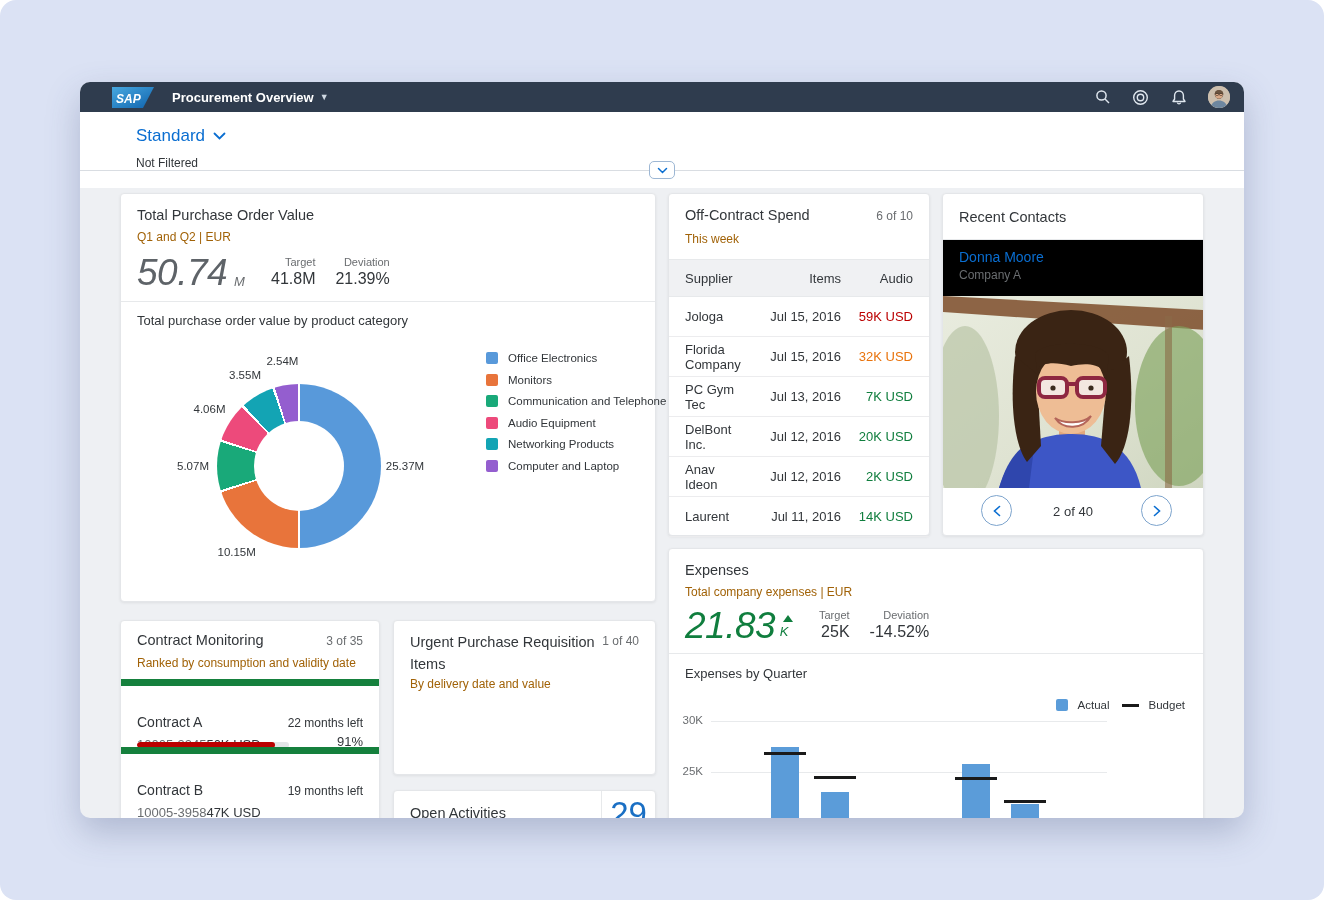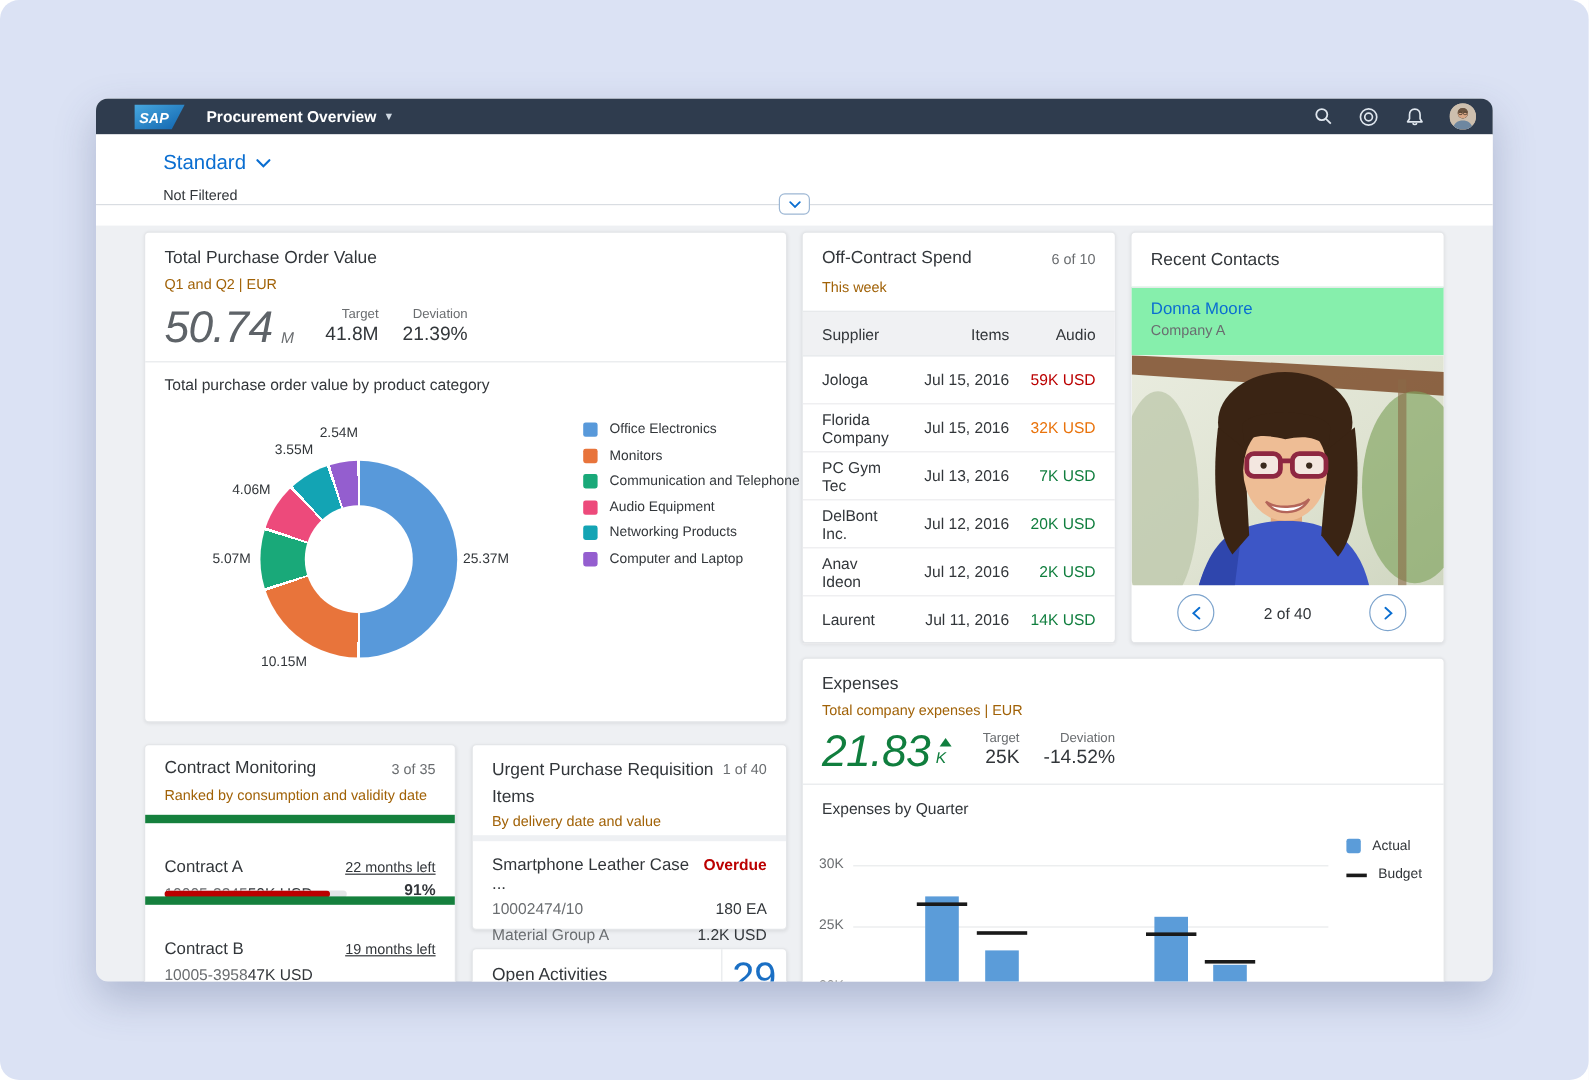--- a/index.html
+++ b/index.html
@@ -66,43 +66,43 @@
     display:flex; align-items:center; padding:0 16px; font-size:13px; color:#32363a; }
   .oc-col-supplier { flex:1; }
   .oc-col-date { width:92px; text-align:right; }
   .oc-col-amount { width:72px; text-align:right; }
   .oc-rows { position:absolute; left:0; right:0; top:103px; }
   .oc-row { display:flex; align-items:center; height:40px; padding:0 16px; border-bottom:1px solid #ececee; font-size:13px; color:#32363a; cursor:pointer; }
 
   
   .card-rc { left:862px; top:5px; width:262px; height:343px; }
   .rc-title { position:absolute; left:16px; top:15px; }
-  .rc-strip { position:absolute; left:0; right:0; top:45px; height:57px; background:#86efac; border-top:1px solid #e7e9eb; padding:9px 16px; cursor:pointer; }
+  .rc-strip { position:absolute; left:0; right:0; top:45px; height:57px; background:#000000; border-top:1px solid #e7e9eb; padding:9px 16px; cursor:pointer; }
   .rc-name { font-size:14px; color:#0a6ed1; }
   .rc-company { font-size:12px; color:#6a6d70; margin-top:3px; }
   .rc-photo { position:absolute; left:0; right:0; top:102px; height:192px; overflow:hidden; }
   .rc-footer { position:absolute; left:0; right:0; bottom:0; height:49px; }
   .rc-pager { position:absolute; left:50%; top:50%; transform:translate(-50%,-50%); font-size:13px; color:#32363a; }
   .pager-btn { position:absolute; top:9px; width:31px; height:31px; border-radius:50%; background:#fff; border:1px solid #7da4cd;
     display:flex; align-items:center; justify-content:center; cursor:pointer; }
   .pager-prev { left:38px; } .pager-next { right:31px; }
 
   
   .card-cm { left:40px; top:432px; width:260px; height:300px; }
   .cm-rows { position:absolute; left:0; right:0; top:58px; }
   .cm-row { position:relative; height:68px; border-top:7px solid #15803d; padding:28px 16px 0; cursor:pointer; }
   .cm-line1 { display:flex; justify-content:space-between; align-items:baseline; }
   .cm-name { font-size:14px; color:#32363a; }
-  .cm-months { font-size:12px; color:#32363a;text-decoration:underline; }
+  .cm-months { font-size:12px; color:#32363a; }
   .cm-line2 { display:flex; justify-content:flex-start; margin-top:7px; }
   .cm-id { font-size:13px; color:#6a6d70; }
   .cm-value { font-size:13px; color:#32363a; }
   .cm-bar { position:absolute; left:16px; top:56px; width:152px; height:6px; border-radius:3px; background:#e3e5e7; overflow:hidden; }
   .cm-bar-fill { height:100%; border-radius:3px; }
-  .cm-pct { position:absolute; right:16px; top:48px; font-size:13px; color:#32363a;font-weight:bold; }
+  .cm-pct { position:absolute; right:16px; top:48px; font-size:13px; color:#32363a; }
 
   
   .card-upr { left:313px; top:432px; width:263px; height:155px; }
   .upr-head { position:absolute; left:16px; top:10px; right:16px; }
   .upr-title { font-size:14.5px; color:#32363a; line-height:1.55; }
   .upr-counter { position:absolute; right:0; top:3px; }
   .upr-sub { position:absolute; left:16px; top:56px; }
   .upr-item { position:absolute; left:0; right:0; top:75px; bottom:0; border-top:5px solid #eef0f3; padding:11px 16px 0; cursor:pointer; }
   .upr-line { display:flex; justify-content:space-between; align-items:baseline; margin-bottom:6px; }
   .upr-name { font-size:14px; color:#32363a; }
@@ -111,21 +111,21 @@
   .upr-dark { font-size:13px; color:#32363a; }
 
   
   .card-oa { left:313px; top:602px; width:263px; height:112px; display:flex; }
   .oa-left { flex:1; padding:14px 16px; }
   .oa-right { width:54px; border-left:1px solid #e7e9eb; display:flex; justify-content:center; padding-top:4px; }
   .oa-count { font-size:33px; color:#1a6fc4; }
 
   
   .card-exp { left:588px; top:360px; width:536px; height:380px; }
-  .exp-legend { position:absolute; right:18px; top:150px; display:flex; flex-direction:column; gap:12px; }
+  .exp-legend { position:absolute; right:18px; top:150px; display:flex; flex-direction:row; gap:12px; }
   .exp-legend .legend-dash { width:17px; height:3px; background:#1a1a1a; flex:none; }
   .exp-plot { position:absolute; left:0; top:140px; right:0; bottom:0; }
   .grid-line { position:absolute; left:42px; width:396px; height:1px; background:#e8eaec; }
   .grid-tick { position:absolute; left:0; width:34px; text-align:right; font-size:11.5px; color:#6a6d70; }
   .bar { position:absolute; width:28px; background:#5b9cd9; }
   .budget-mark { position:absolute; width:42px; height:3px; background:#1a1a1a; }
 </style>
 </head>
 <body>
 
@@ -383,34 +383,20 @@
             </div>
           </div>
       </section>
 
       <section class="card card-upr">
         <div class="upr-head">
           <div class="upr-title" style="width:190px;">Urgent Purchase Requisition Items</div>
           <div class="counter upr-counter">1 of 40</div>
         </div>
         <div class="card-sub upr-sub">By delivery date and value</div>
-        <div class="upr-item">
-          <div class="upr-line">
-            <span class="upr-name">Smartphone Leather Case ...</span>
-            <span class="upr-status" id="upr-status" style="color: rgb(187, 0, 0);">Overdue</span>
-          </div>
-          <div class="upr-line">
-            <span class="upr-gray">10002474/10</span>
-            <span class="upr-dark">180 EA</span>
-          </div>
-          <div class="upr-line">
-            <span class="upr-gray">Material Group A</span>
-            <span class="upr-dark">1.2K USD</span>
-          </div>
-        </div>
       </section>
 
       <section class="card card-oa">
         <div class="oa-left">
           <div class="card-title">Open Activities</div>
         </div>
         <div class="oa-right">
           <span class="oa-count">29</span>
         </div>
       </section>

